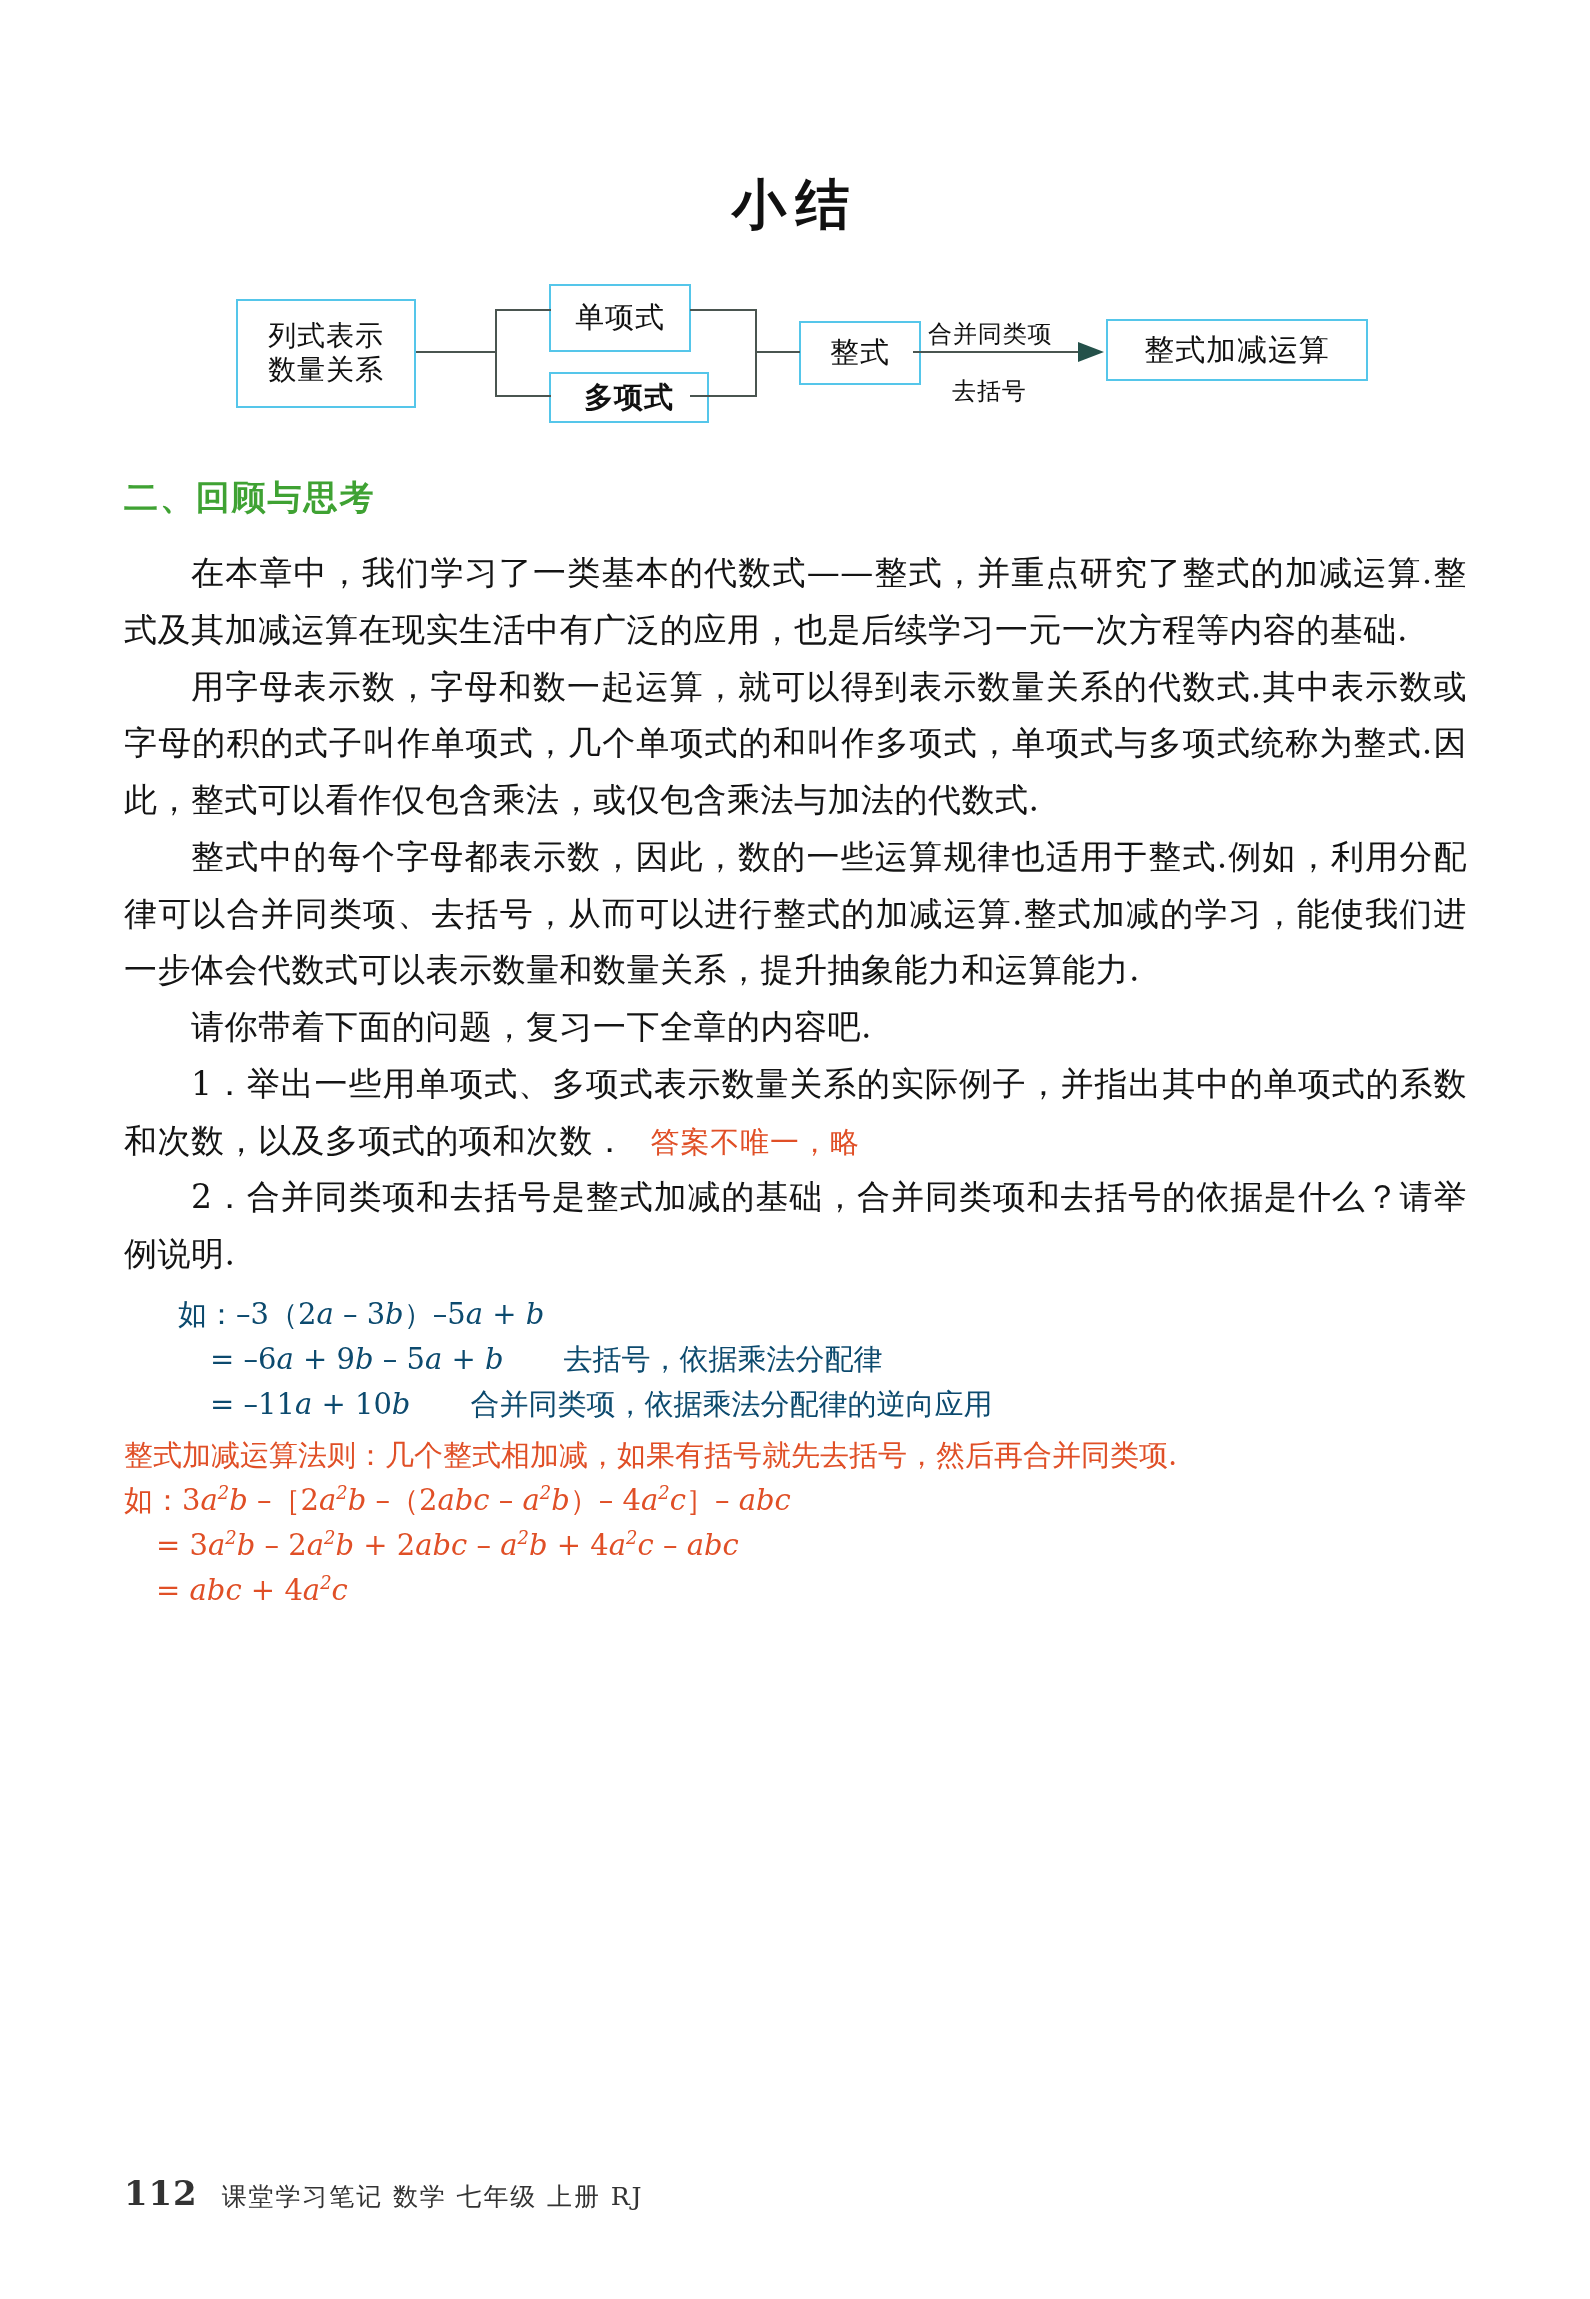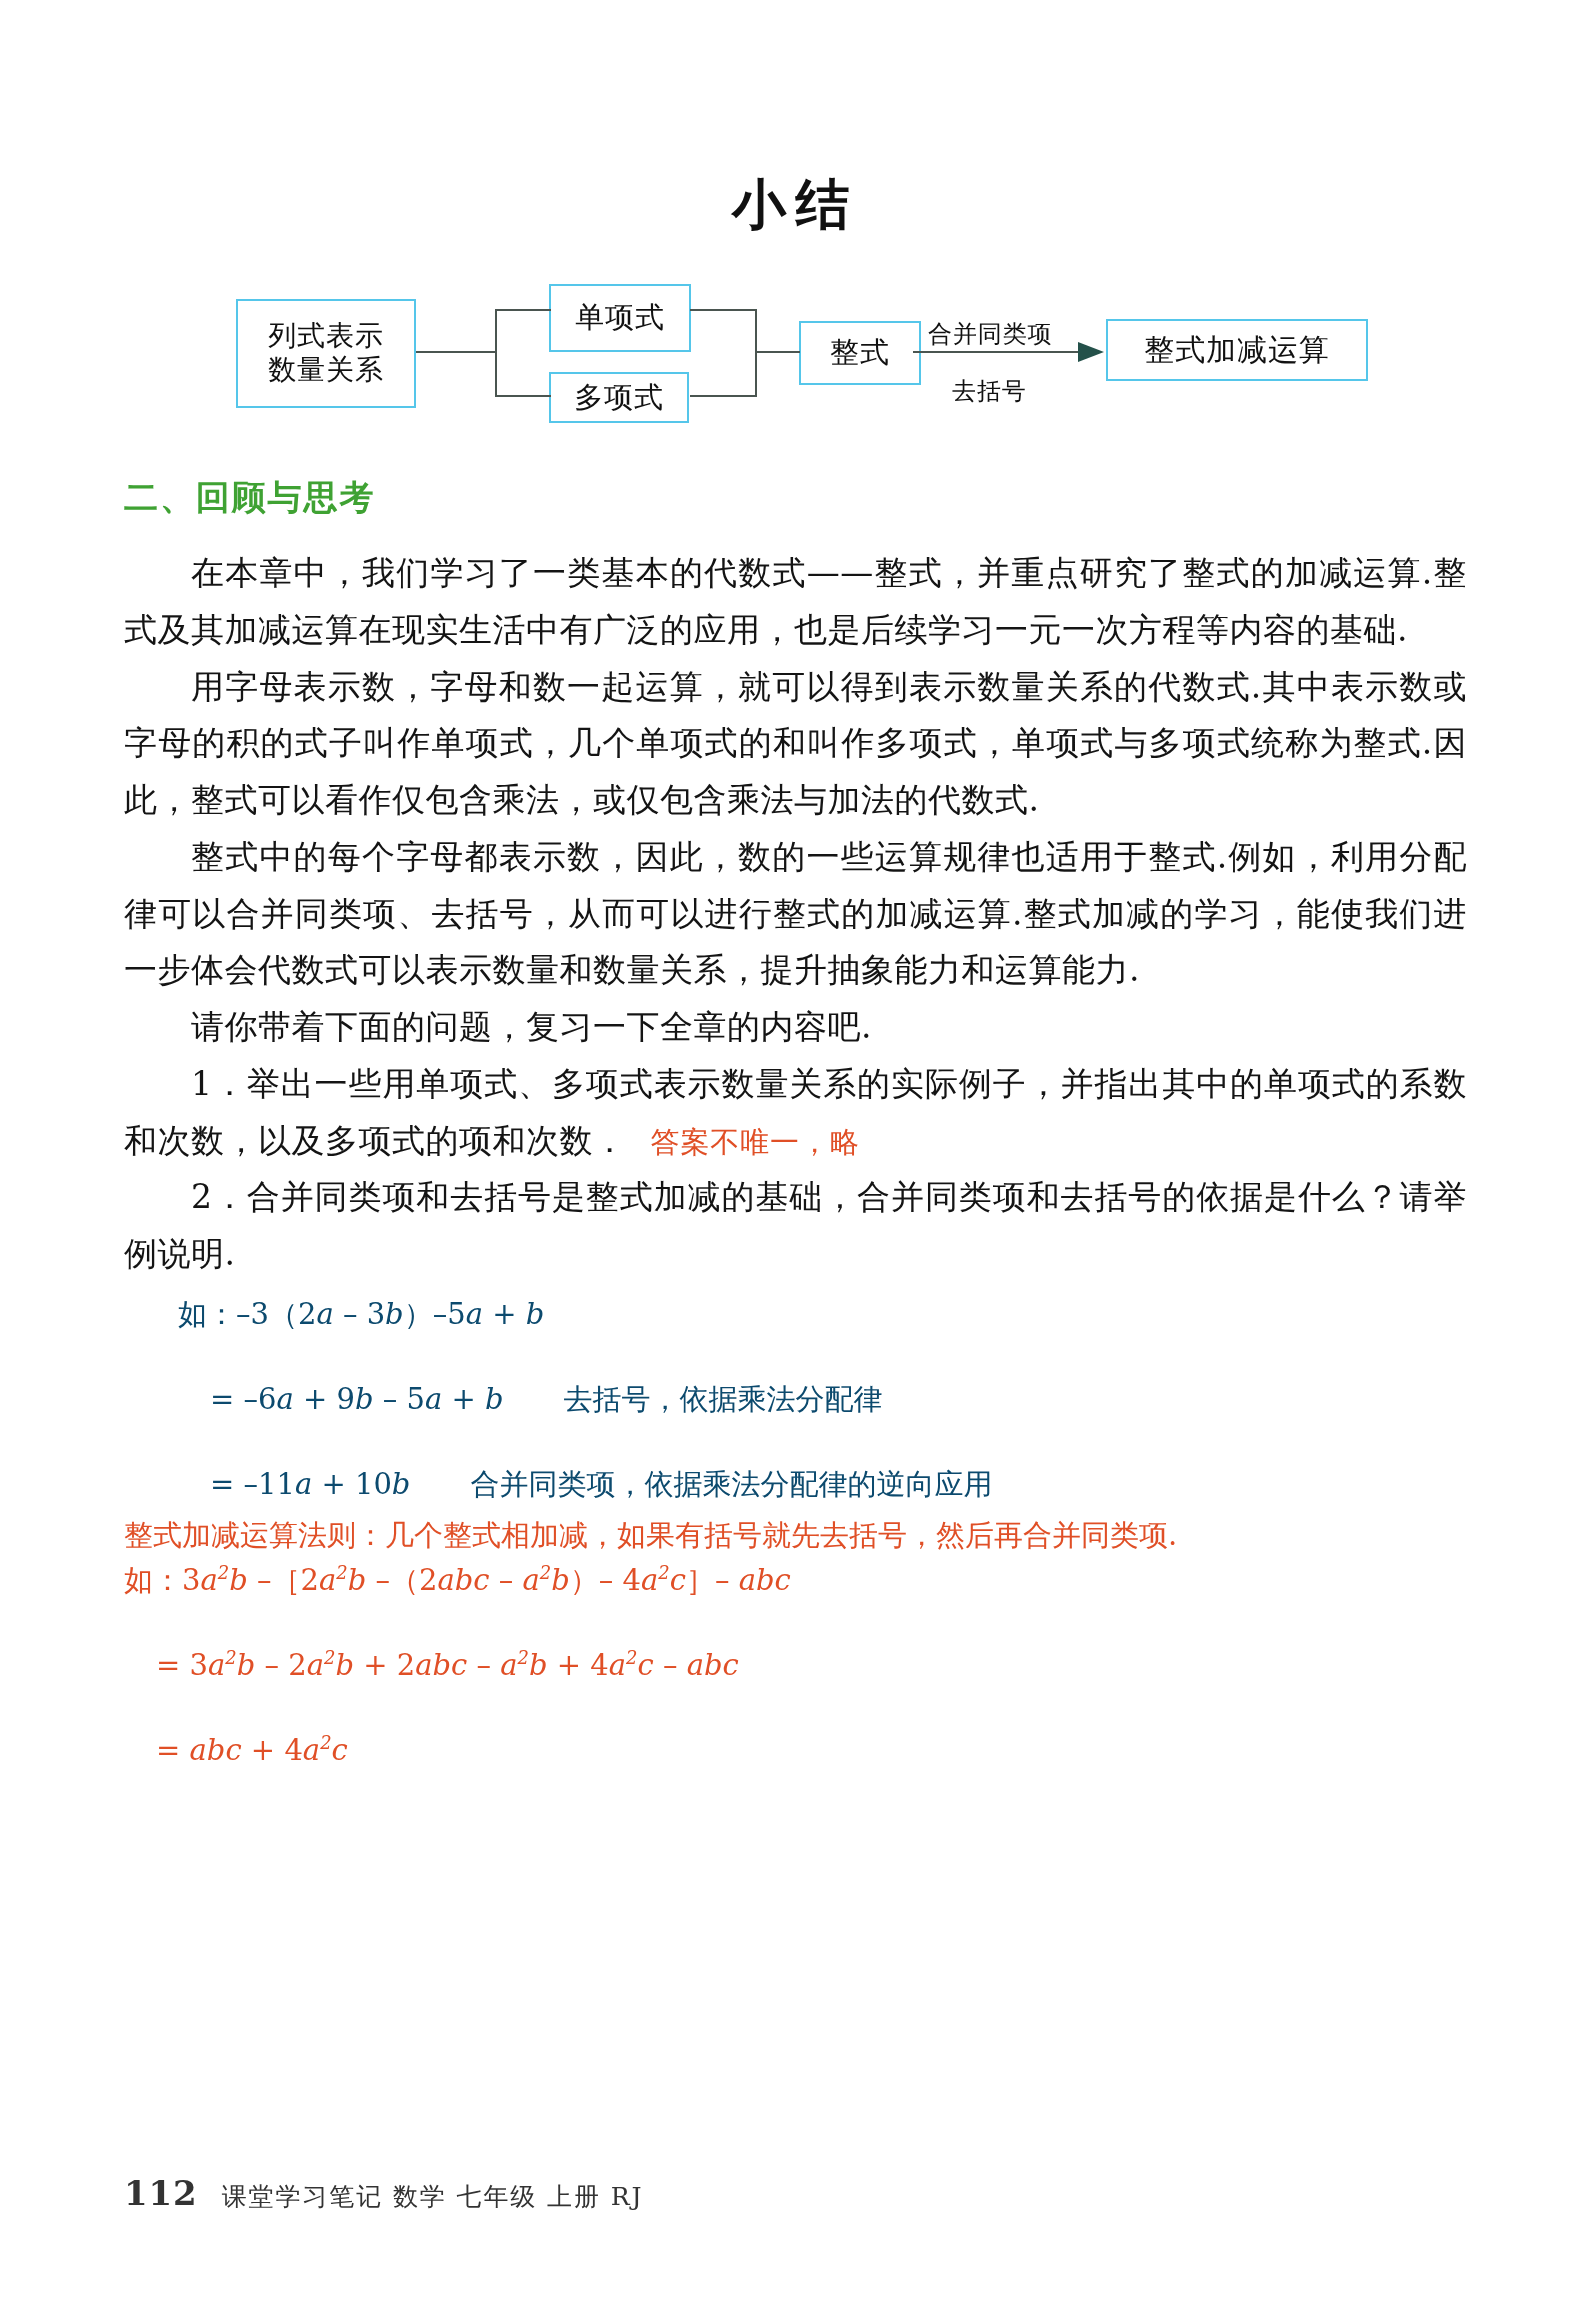--- a/index.html
+++ b/index.html
@@ -57,21 +57,21 @@
     font-family:"DejaVu Serif", serif;
     font-size:29px;
     line-height:1.22;
     letter-spacing:0.9px;
     color:#111;
     padding:1.9px 7.5px;
     white-space:pre-line;
   }
   #fc-box-source  { left:112px;  top:20.6px;  width:180px; height:109px; font-size:28px; }
   #fc-box-mono    { left:425px;  top:5.6px;   width:142px; height:68px;  }
-  #fc-box-poly    { left:425px;  top:94px; width:140px; height:51px;  }
+  #fc-box-poly    { left:425px;  top:94px; width:160px; height:51px;font-weight:bold;  }
   #fc-box-integral{ left:675px;  top:43px;  width:122px; height:64px;  }
   #fc-box-result  { left:982px; top:41px;  width:262px; height:62px;  font-size:30px;}
 
   .fc-line { position:absolute; background:#4a5550; }
   
   #fc-line-stem      { left:292px; top:73px; width:81px; height:2.3px; }
   
   #fc-line-forkbar   { left:371px; top:31px; width:2.3px; height:88px; }
   
   #fc-line-up-in     { left:371px; top:31px; width:56px; height:2.3px; }
@@ -146,21 +146,21 @@
   #answer-block-3 {
     margin:5.6px 0 0 124px;
     color:#e04f26;
     font-family:"DejaVu Serif", serif;
     font-size:29px;
     line-height:1.55;
   }
   .ans-row { display:flex; align-items:baseline; }
   .ans-expr  { white-space:nowrap; }
   .ans-note  { margin-left:60px; white-space:nowrap; }
-  .indent-eq { padding-left:32px;margin-top:40px; }
+  .indent-eq { padding-left:32px; }
   .mathv { font-style:italic; font-family:"DejaVu Serif", serif; }
   sup { font-size:0.62em; vertical-align:super; font-style:italic; }
 
   
   #page-footer {
     position:absolute;
     left:124px;
     bottom:86px;
     font-family:"DejaVu Serif", serif;
     color:#333;

